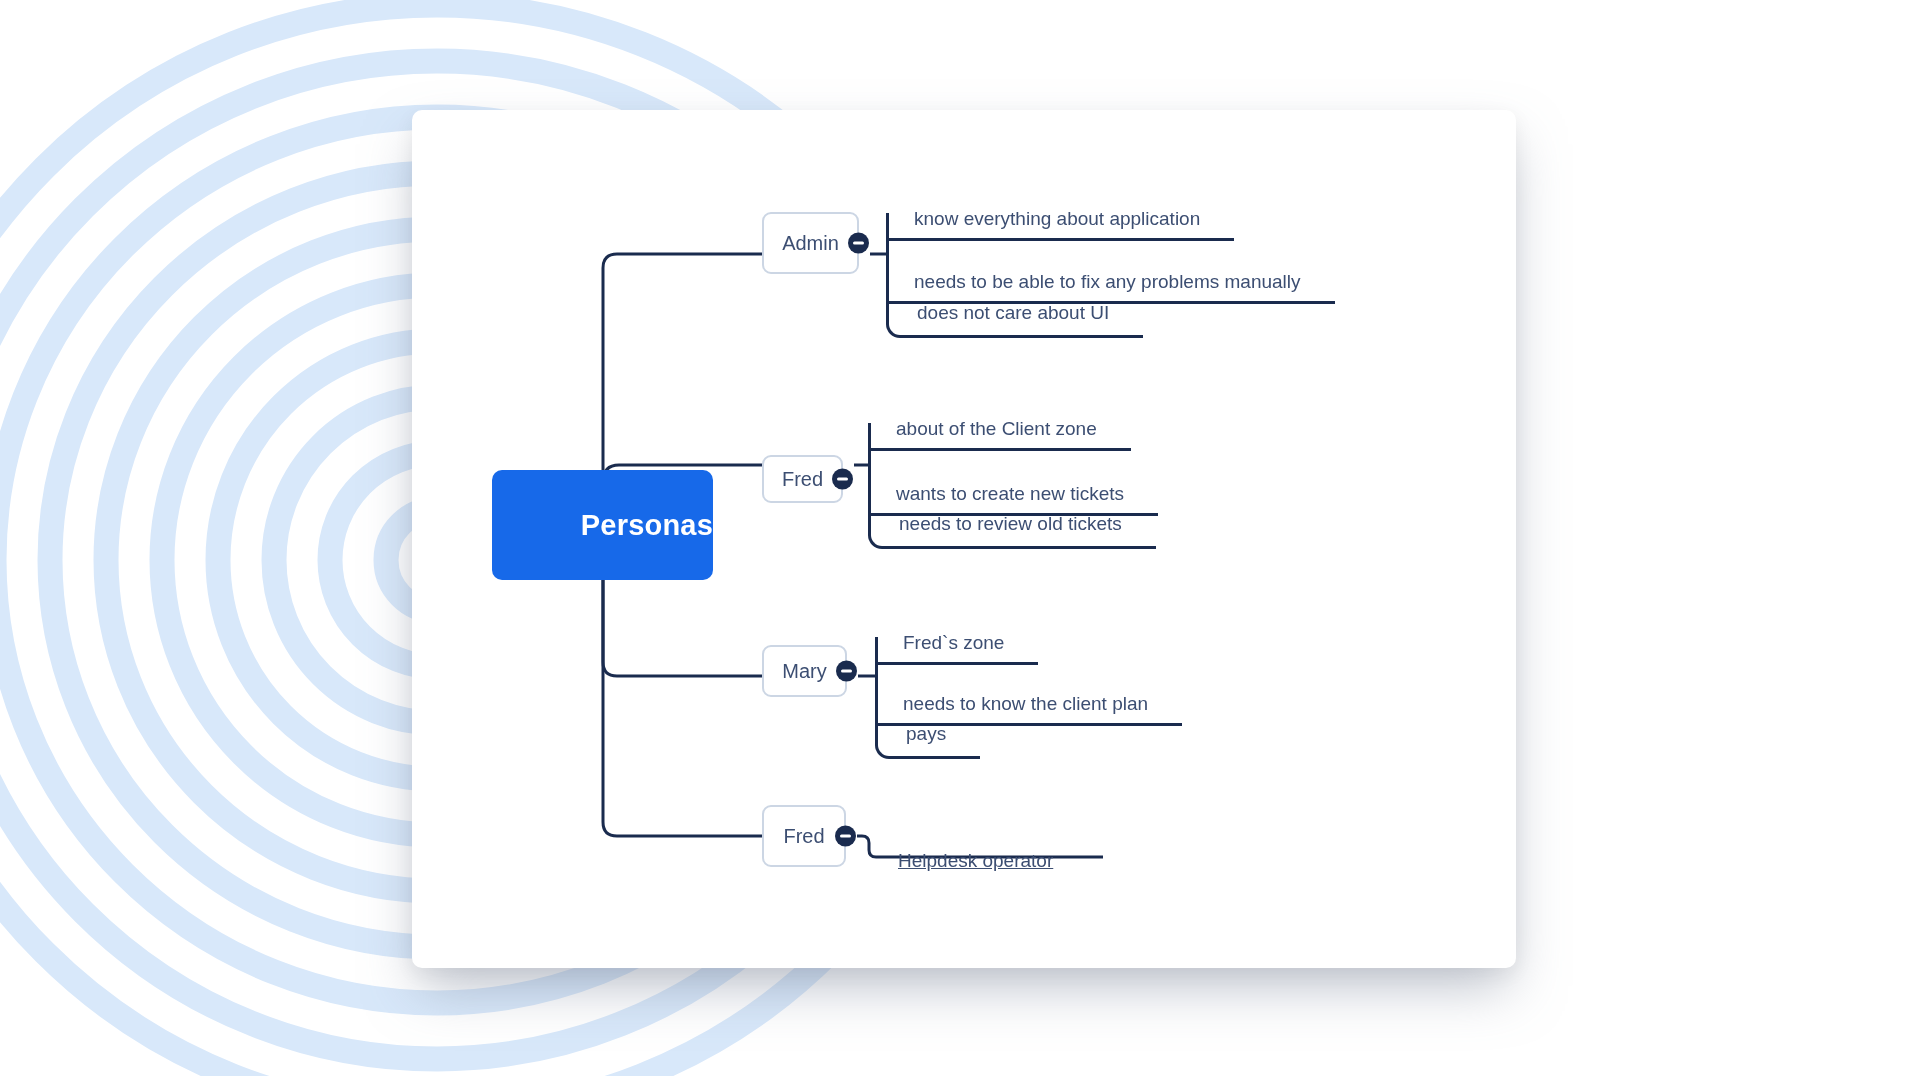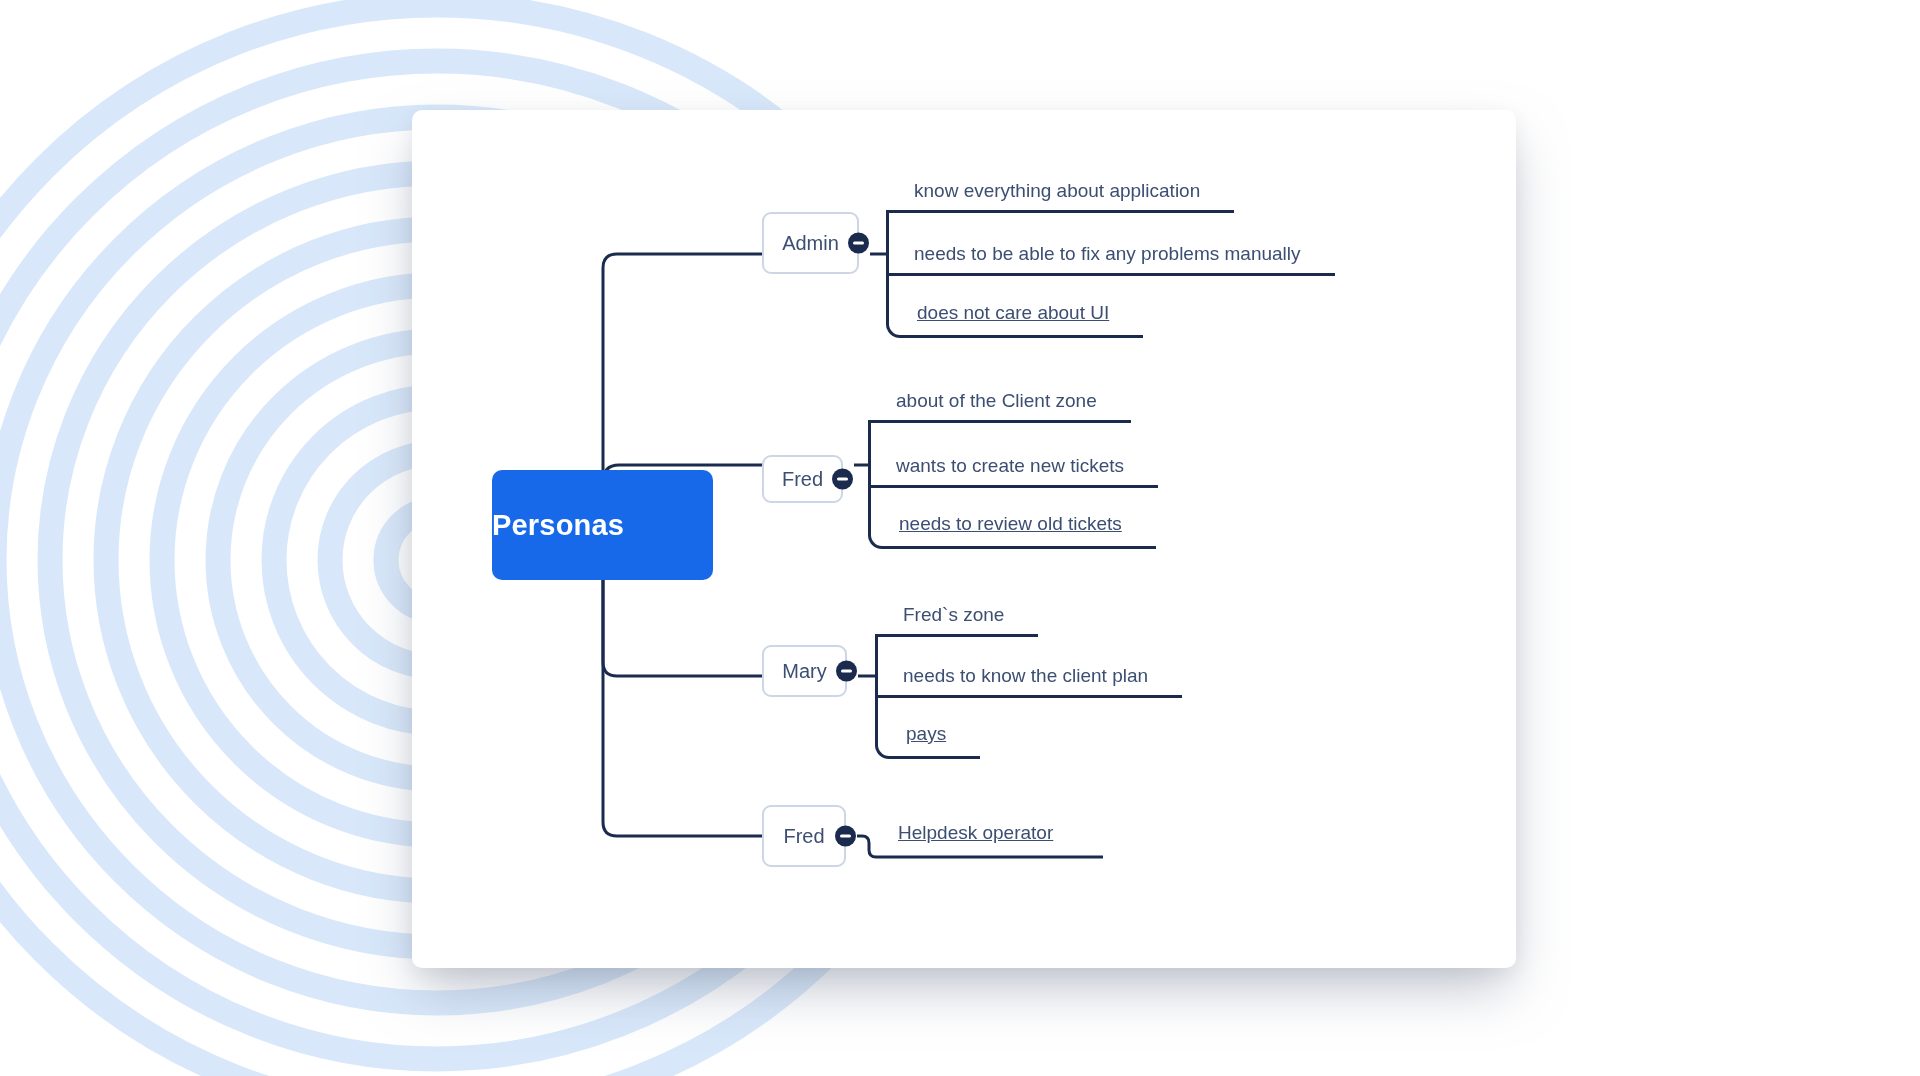--- a/index.html
+++ b/index.html
@@ -31,57 +31,57 @@
     background:#ffffff;border-radius:10px;z-index:1;
     box-shadow:0 26px 54px -8px rgba(125,135,155,0.5), 0 6px 20px rgba(0,0,0,0.06);
   }
   svg.connectors{position:absolute;inset:0;z-index:2;pointer-events:none;}
   svg.connectors path{stroke:var(--navy);stroke-width:3;fill:none;}
 
   
   .root-node{
     position:absolute;z-index:3;
     background:var(--blue);border-radius:10px;
-    display:flex;align-items:center;justify-content:flex-start;
+    display:flex;align-items:center;justify-content:flex-end;
     color:#ffffff;font-size:29px;font-weight:600;letter-spacing:.2px;
   }
   
   .p-node{
     position:absolute;z-index:3;
     background:#ffffff;border:2px solid var(--node-border);border-radius:9px;
     display:flex;align-items:center;justify-content:center;
     color:var(--text);font-size:20px;
   }
   .collapse{
     position:absolute;right:-12px;top:50%;transform:translateY(-50%);
     width:21px;height:21px;border-radius:50%;background:var(--navy);
     display:flex;align-items:center;justify-content:center;
   }
   .minus{display:block;width:11px;height:3px;background:#ffffff;border-radius:2px;}
 
   
   .leaf{
     position:absolute;z-index:3;
     width:max-content;white-space:nowrap;
-    color:var(--text);font-size:19px;line-height:26px;
+    color:var(--text);font-size:19px;line-height:26px;margin-top:28px;
   }
   .leaf.underlined{
     padding:0 34px 6px 28px;
     border-bottom:3px solid var(--navy);
   }
   .leaf.plain{padding:0;text-decoration:underline;}
   .spine{
     position:absolute;z-index:3;
     width:max-content;white-space:nowrap;
     border-left:3px solid var(--navy);
     border-bottom:3px solid var(--navy);
     border-bottom-left-radius:14px;
     display:flex;align-items:flex-end;
     padding:0 34px 9px 28px;
-    color:var(--text);font-size:19px;line-height:26px;text-decoration:underline;
+    color:var(--text);font-size:19px;line-height:26px;
   }
 </style>
 </head>
 <body>
 
 <div class="rings">
     <div class="ring" style="width: 127px; height: 127px;"></div>
     <div class="ring" style="width: 239px; height: 239px;"></div>
     <div class="ring" style="width: 351px; height: 351px;"></div>
     <div class="ring" style="width: 463px; height: 463px;"></div>

